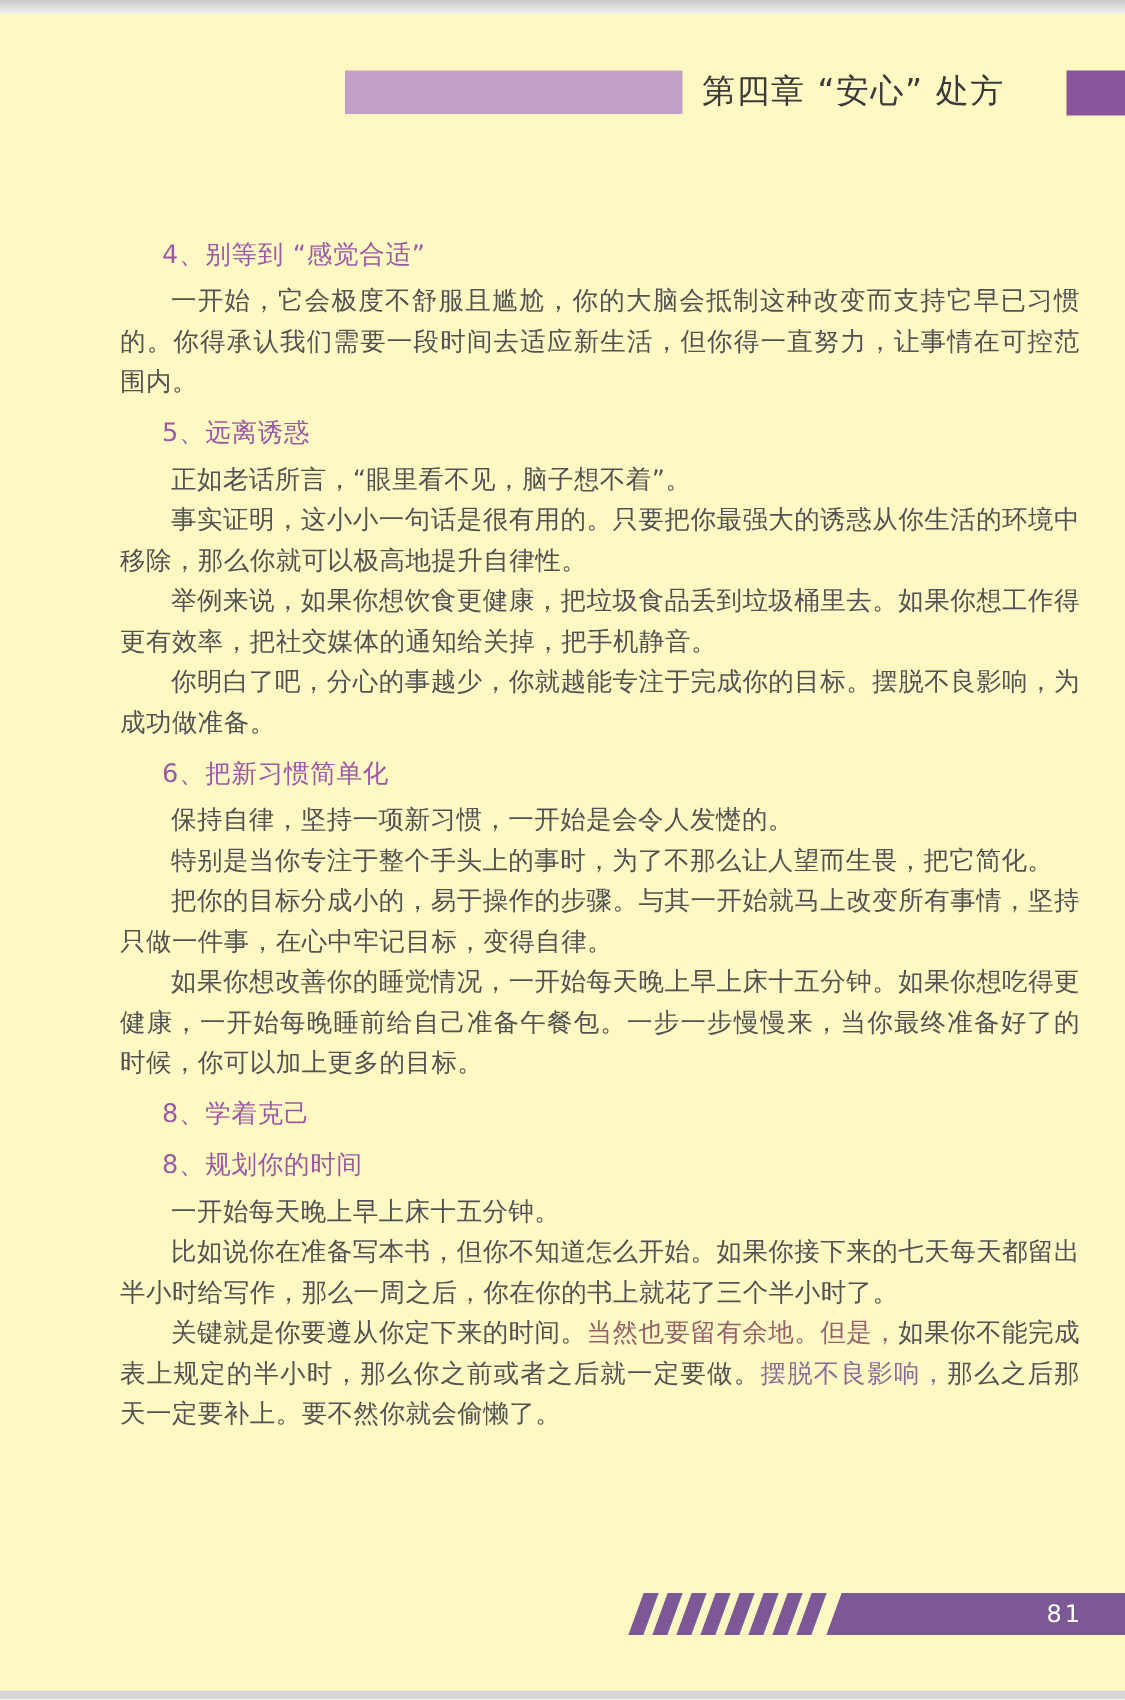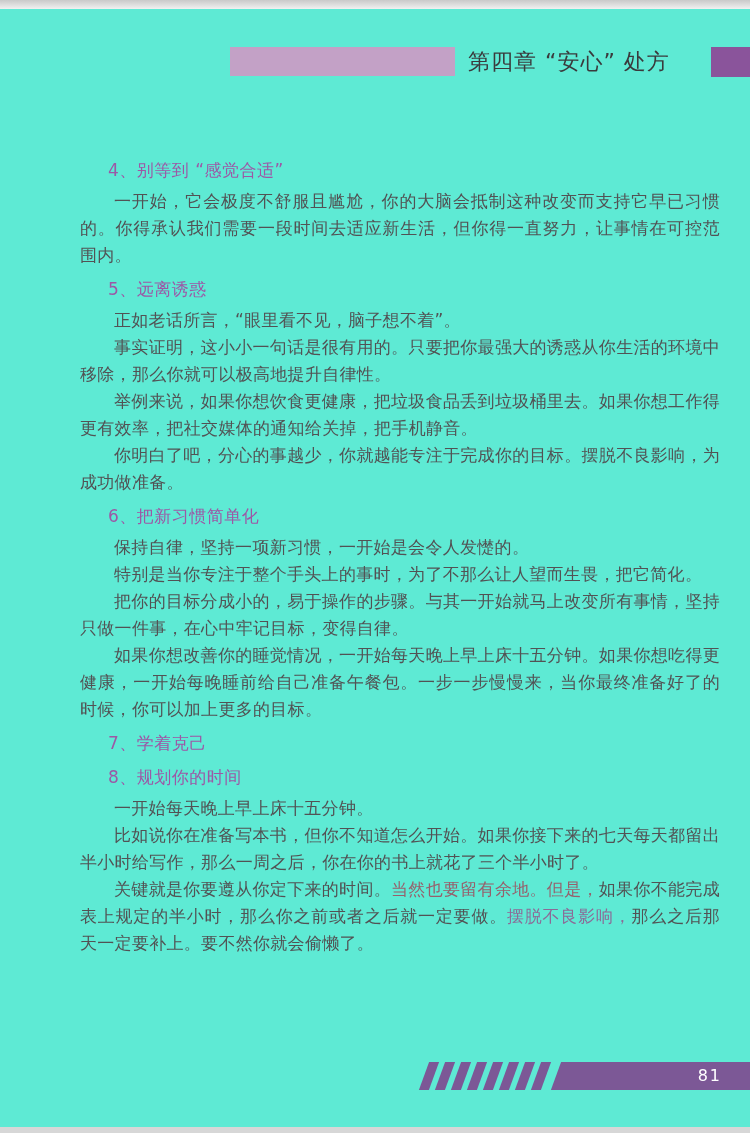--- a/index.html
+++ b/index.html
@@ -6,21 +6,21 @@
     margin: 0;
     padding: 0;
     background: #ffffff;
     font-family: "DejaVu Sans", sans-serif;
   }
   .page {
     position: relative;
     width: 750px;
     height: 1133px;
     margin: 0 auto;
-    background: #5eead4;
+    background: #fef9c3;
     overflow: hidden;
   }
   
   .edge-strip-top {
     position: absolute; top: 0; left: 0; width: 750px; height: 9px;
     background: linear-gradient(to bottom, #c9c9c9, #f1f1f1);
   }
   .edge-strip-bottom {
     position: absolute; bottom: 0; left: 0; width: 750px; height: 6px;
     background: #d7d7d7;
@@ -126,21 +126,21 @@
 
     <section>
       <h2 class="sec-heading">6、把新习惯简单化</h2>
       <p class="para">保持自律，坚持一项新习惯，一开始是会令人发憷的。</p>
       <p class="para">特别是当你专注于整个手头上的事时，为了不那么让人望而生畏，把它简化。</p>
       <p class="para">把你的目标分成小的，易于操作的步骤。与其一开始就马上改变所有事情，坚持只做一件事，在心中牢记目标，变得自律。</p>
       <p class="para">如果你想改善你的睡觉情况，一开始每天晚上早上床十五分钟。如果你想吃得更健康，一开始每晚睡前给自己准备午餐包。一步一步慢慢来，当你最终准备好了的时候，你可以加上更多的目标。</p>
     </section>
 
     <section>
-      <h2 class="sec-heading">7、学着克己</h2>
+      <h2 class="sec-heading">8、学着克己</h2>
     </section>
 
     <section>
       <h2 class="sec-heading">8、规划你的时间</h2>
       <p class="para">一开始每天晚上早上床十五分钟。</p>
       <p class="para">比如说你在准备写本书，但你不知道怎么开始。如果你接下来的七天每天都留出半小时给写作，那么一周之后，你在你的书上就花了三个半小时了。</p>
       <p class="para"><span>关键就是你要遵从你定下来的时间。</span><span style="color: rgb(150, 96, 108);">当然也要留有余地。但是，</span><span>如果你不能完成表上规定的半小时，那么你之前或者之后就一定要做。</span><span style="color: rgb(140, 106, 151);">摆脱不良影响，</span><span>那么之后那天一定要补上。要不然你就会偷懒了。</span></p>
     </section>
 
   </div>

